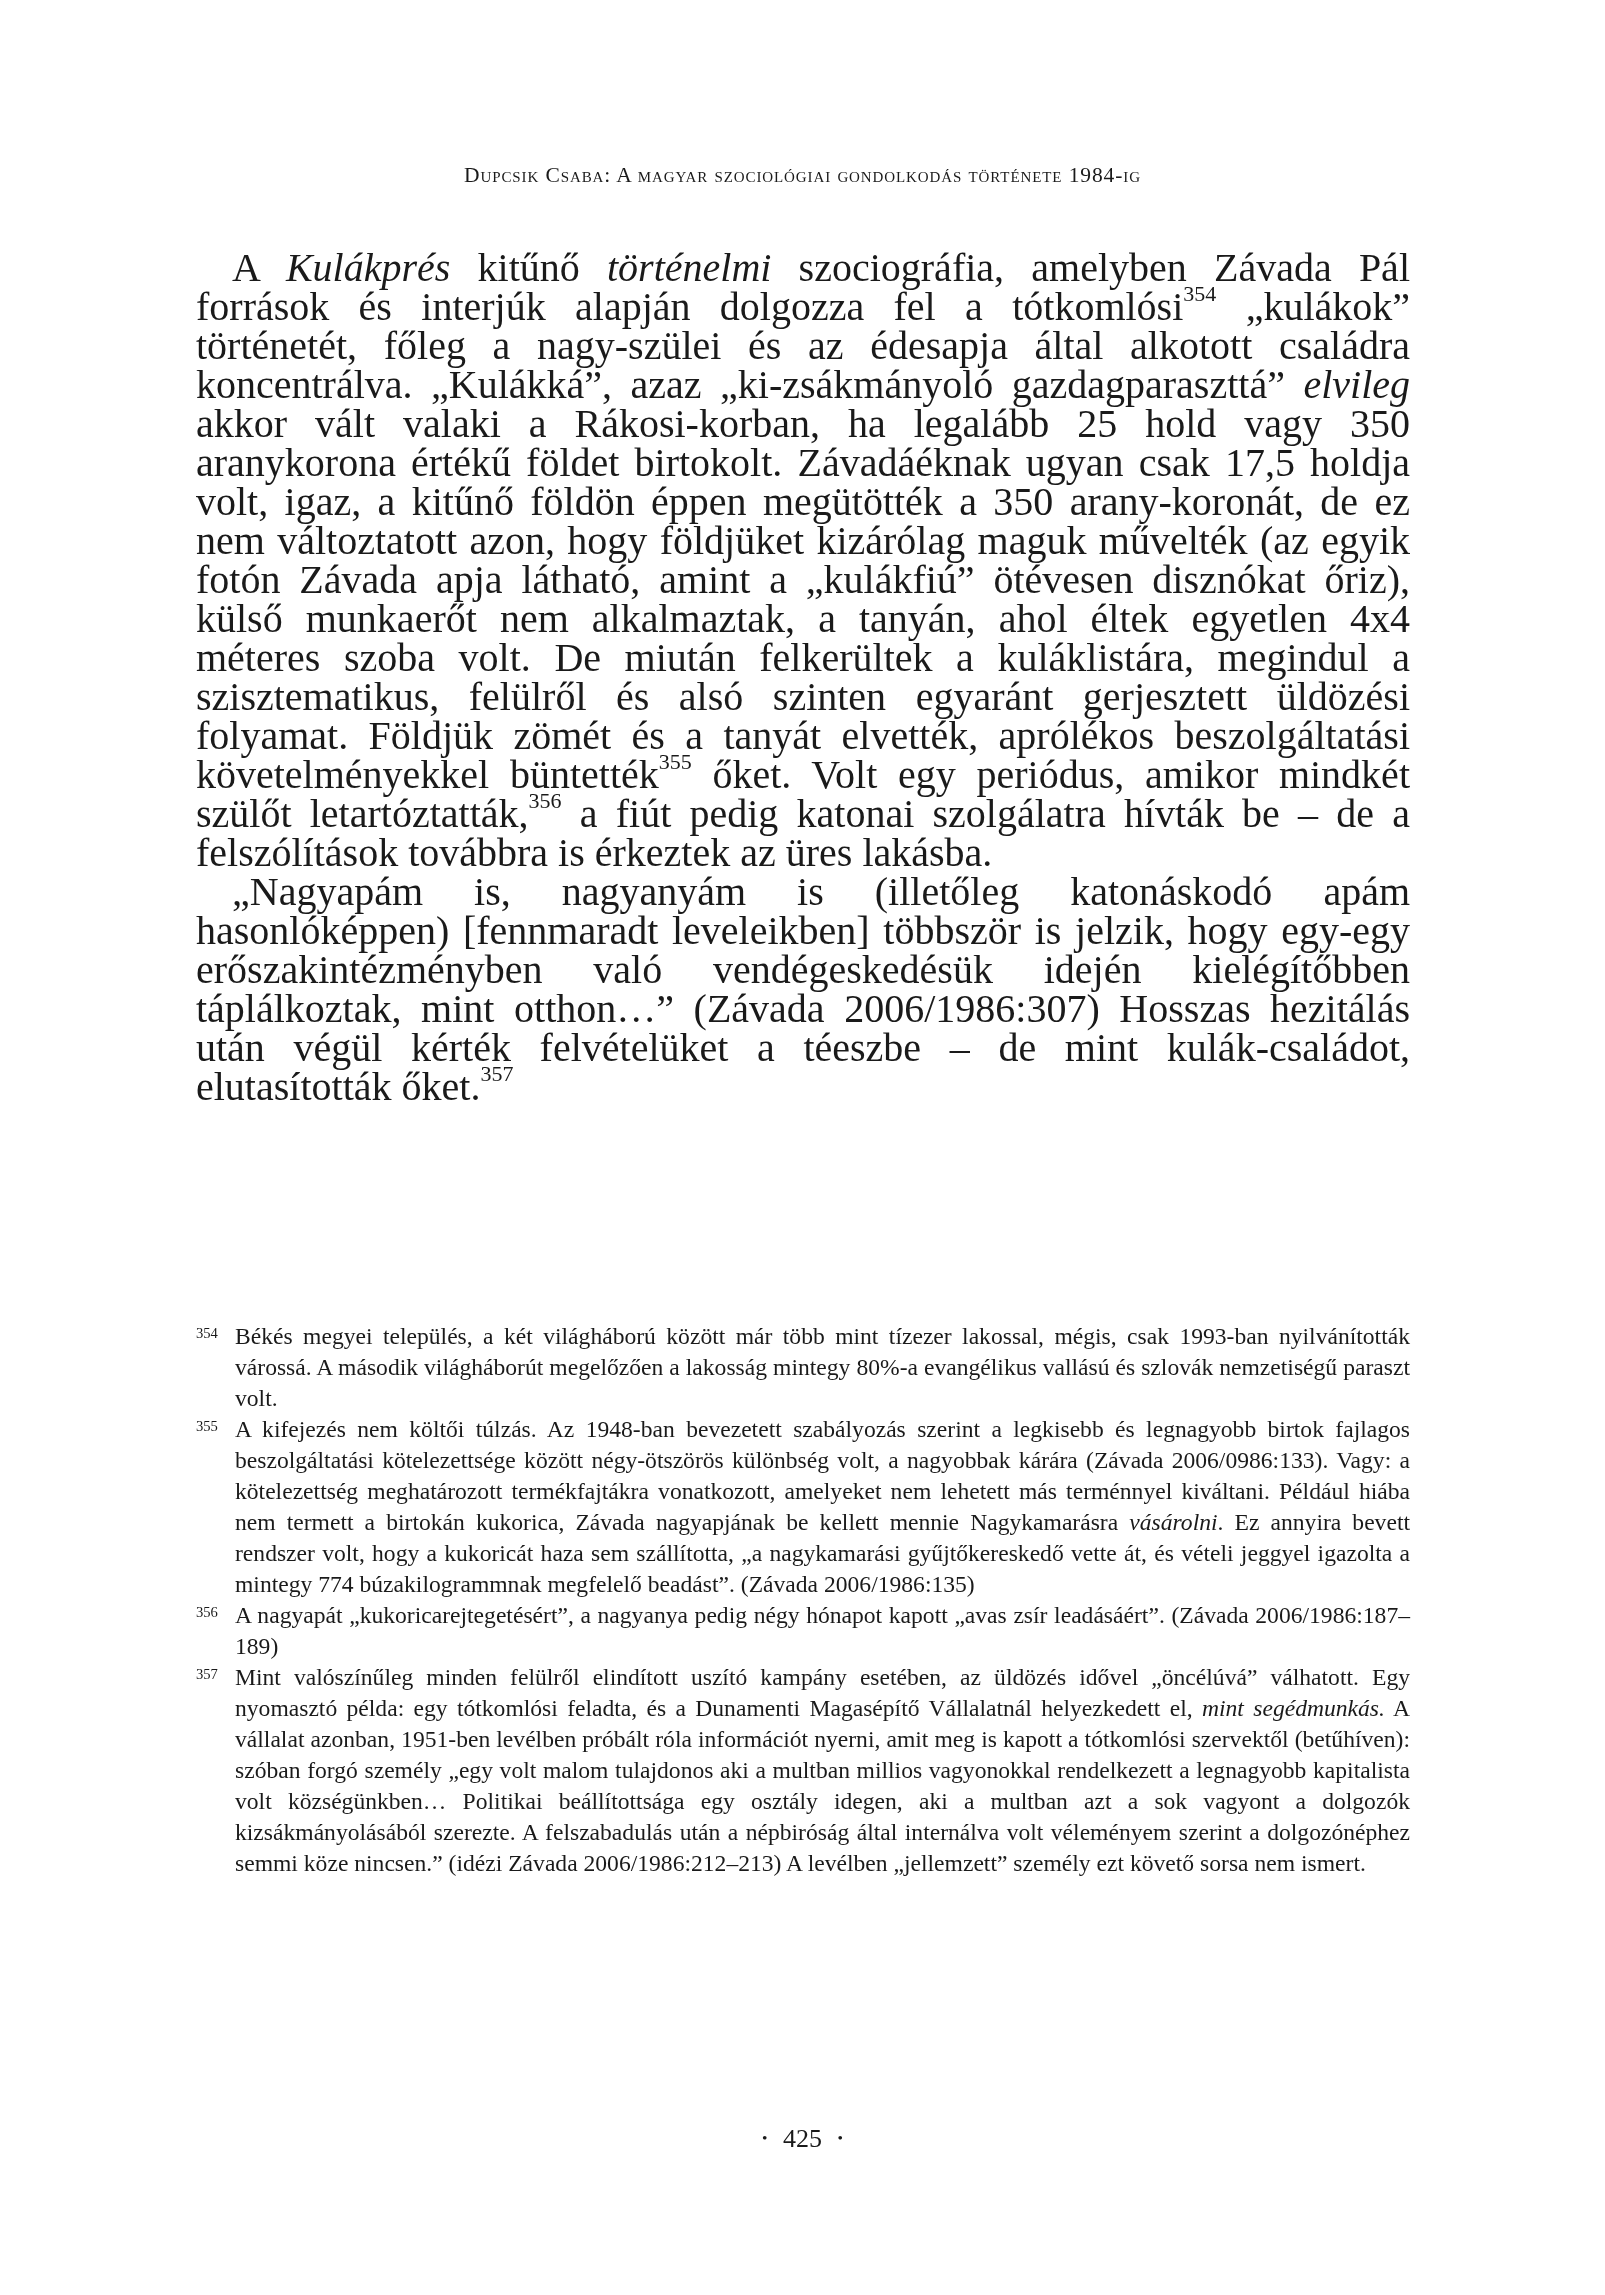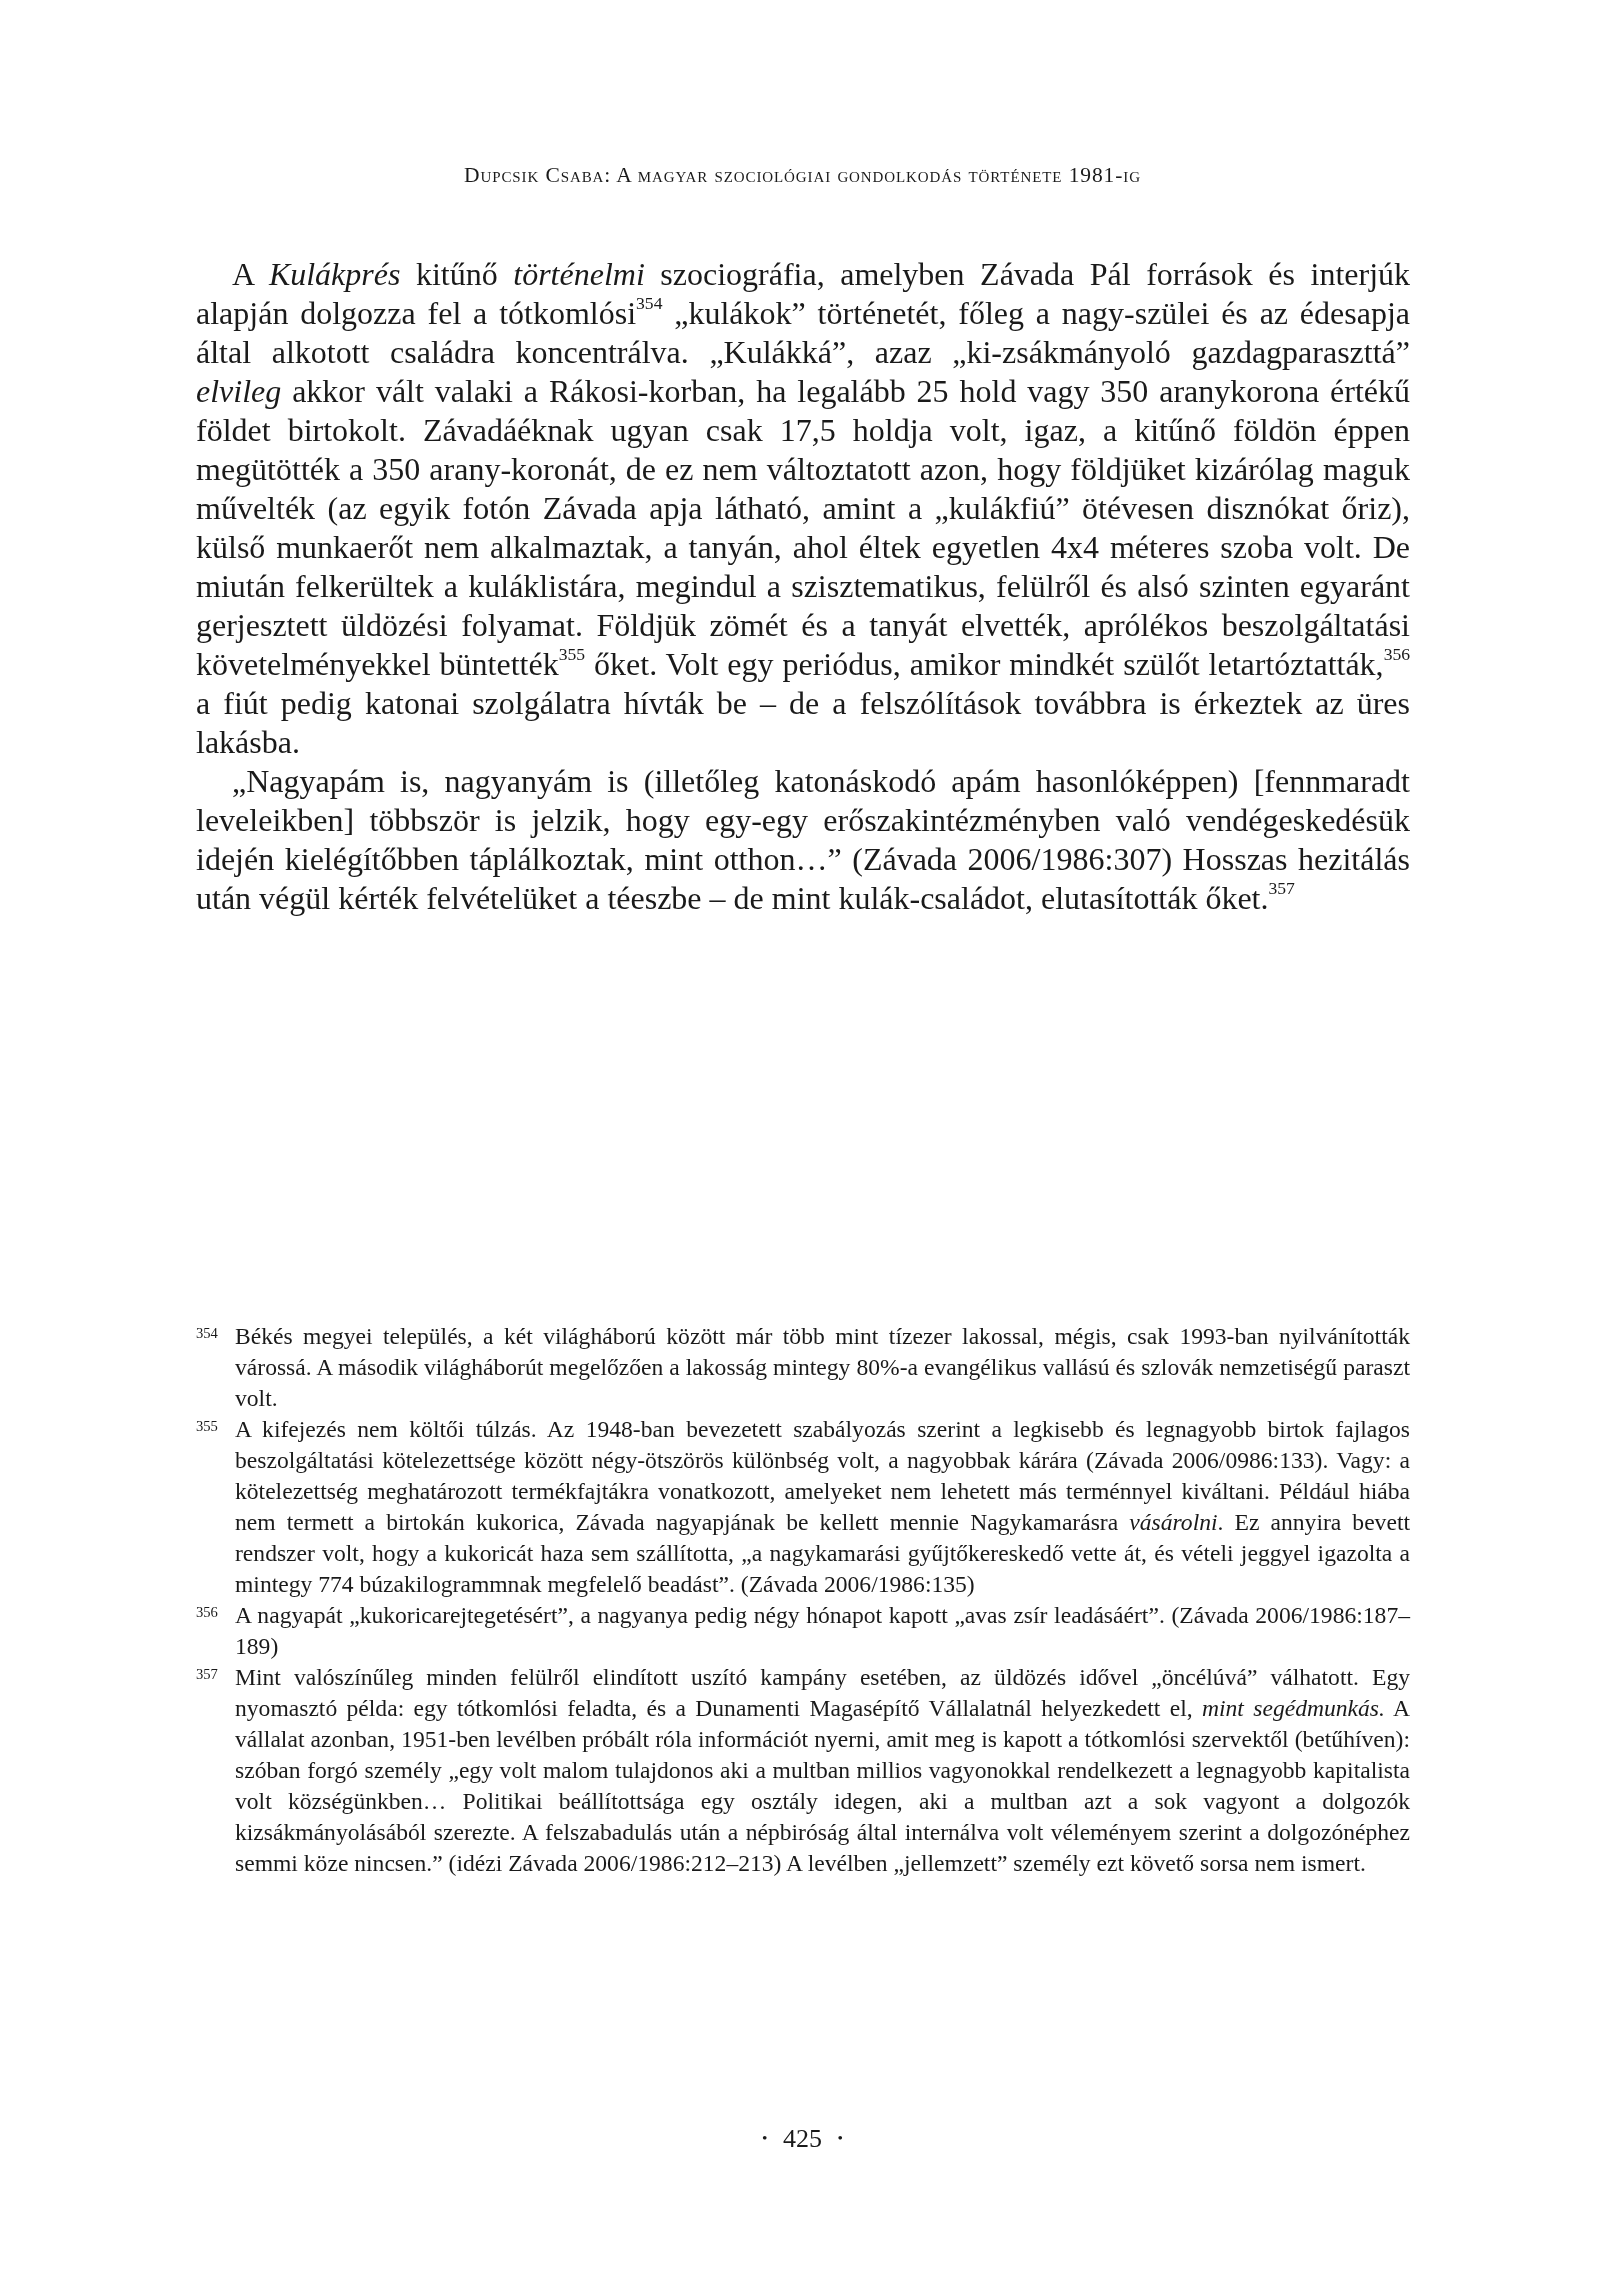--- a/index.html
+++ b/index.html
@@ -11,22 +11,22 @@
   .running-head {
     position: absolute; left: 0; width: 1605px; top: 163px;
     text-align: center;
     font-family: "Liberation Serif", serif;
     font-size: 21.5px; letter-spacing: 0.9px;
     font-variant: small-caps;
   }
   .body-text {
     position: absolute; left: 196px; width: 1214px; top: 248px;
     font-family: "Liberation Serif", serif;
-    font-size: 32px; line-height: 39px;
-    text-align: justify; hyphens: manual; margin-top: 7px;
+    font-size: 40px; line-height: 39px;
+    text-align: justify; hyphens: manual;
   }
   .body-text p { margin: 0; text-indent: 36px; }
   .body-text p.first { text-indent: 36px; }
   sup.fnref { font-size: 0.55em; line-height: 0; vertical-align: 0.85em; }
   .footnotes {
     position: absolute; left: 196px; width: 1214px; top: 1321px;
     font-family: "Liberation Serif", serif;
     font-size: 23.6px; line-height: 31px;
   }
   .footnote { position: relative; padding-left: 39px; text-align: justify; margin: 0; }
@@ -39,21 +39,21 @@
     text-align: center;
     font-family: "Liberation Serif", serif;
     font-size: 26px;
   }
   .page-number .bullet { font-size: 15.5px; vertical-align: 4.3px; margin: 0 15.5px; }
   i { font-style: italic; }
 </style>
 </head>
 <body>
 
-<div class="running-head">Dupcsik Csaba: A magyar szociológiai gondolkodás története 1981-ig</div>
+<div class="running-head">Dupcsik Csaba: A magyar szociológiai gondolkodás története 1984-ig</div>
 
 <div class="body-text">
   <p class="first"><span>A </span><i>Kulákprés</i><span> kitűnő </span><i>történelmi</i><span> szociográfia, amelyben Závada Pál források és interjúk alapján dolgozza fel a tótkomlósi</span><sup class="fnref">354</sup><span> „kulákok” történetét, főleg a nagy-­szülei és az édesapja által alkotott családra koncentrálva. „Kulákká”, azaz „ki-­zsákmányoló gazdagparaszttá” </span><i>elvileg</i><span> akkor vált valaki a Rákosi-korban, ha legalább 25 hold vagy 350 aranykorona értékű földet birtokolt. Závadáéknak ugyan csak 17,5 holdja volt, igaz, a kitűnő földön éppen megütötték a 350 arany-­koronát, de ez nem változtatott azon, hogy földjüket kizárólag maguk művelték (az egyik fotón Závada apja látható, amint a „kulákfiú” ötévesen disznókat őriz), külső munkaerőt nem alkalmaztak, a tanyán, ahol éltek egyetlen 4x4 méteres szoba volt. De miután felkerültek a kuláklistára, megindul a szisztematikus, felülről és alsó szinten egyaránt gerjesztett üldözési folyamat. Földjük zömét és a tanyát elvették, aprólékos beszolgáltatási követelményekkel büntették</span><sup class="fnref">355</sup><span> őket. Volt egy periódus, amikor mindkét szülőt letartóztatták,</span><sup class="fnref">356</sup><span> a fiút pedig katonai szolgálatra hívták be – de a felszólítások továbbra is érkeztek az üres lakásba.</span></p>
   <p><span>„Nagyapám is, nagyanyám is (illetőleg katonáskodó apám hasonlóképpen) [fennmaradt leveleikben] többször is jelzik, hogy egy-egy erőszakintézményben való vendégeskedésük idején kielégítőbben táplálkoztak, mint otthon…” (Závada 2006/1986:307) Hosszas hezitálás után végül kérték felvételüket a téeszbe – de mint kulák-családot, elutasították őket.</span><sup class="fnref">357</sup></p>
 </div>
 
 <div class="footnotes">
   <p class="footnote">
     <span class="fn-num">354</span>
     <span><span>Békés megyei település, a két világháború között már több mint tízezer lakossal, mégis, csak 1993-ban nyilvánították várossá. A második világháborút megelőzően a lakosság mintegy 80%-a evangélikus vallású és szlovák nemzetiségű paraszt volt.</span></span>

